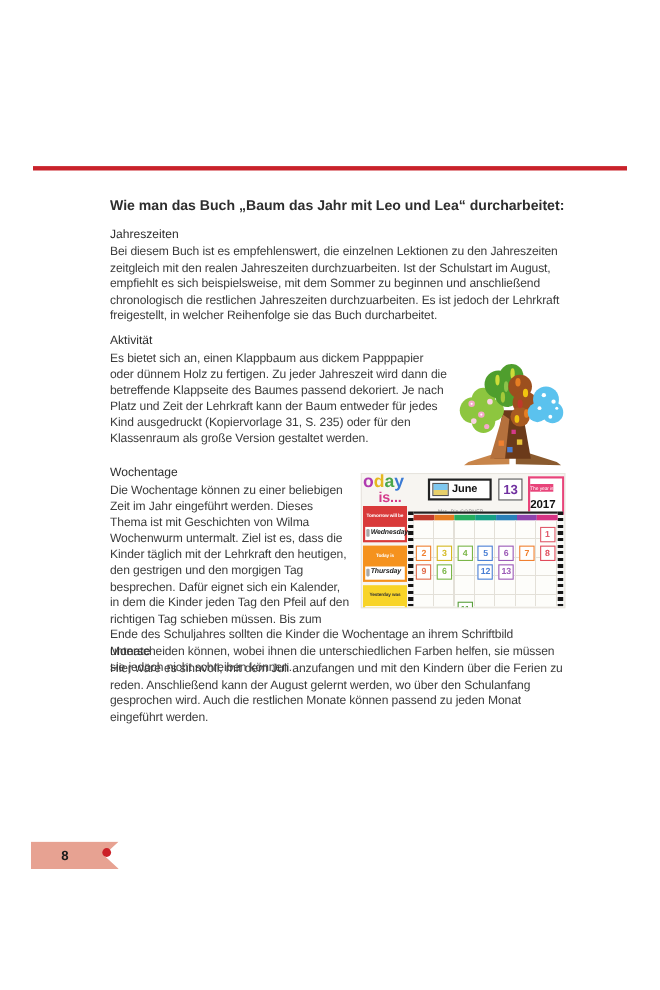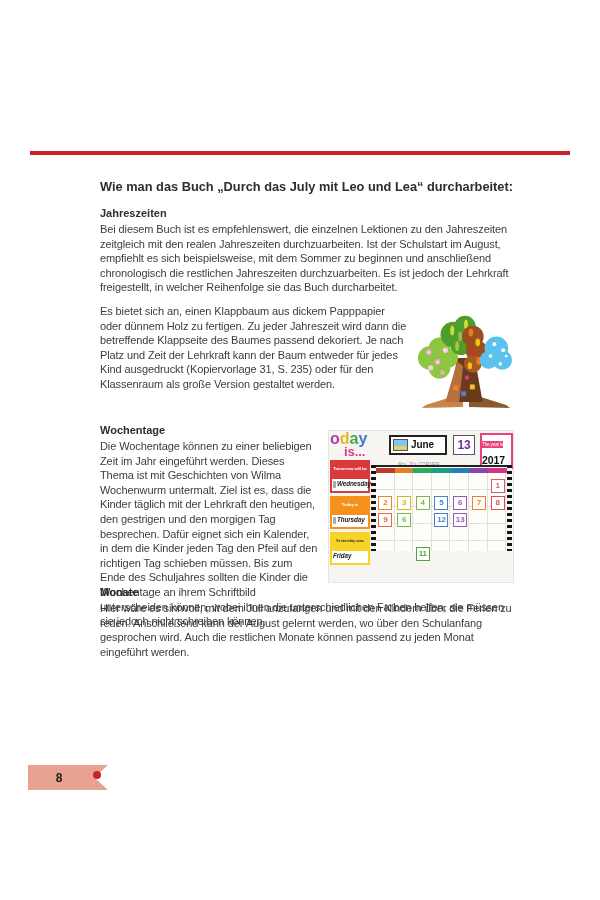--- a/index.html
+++ b/index.html
@@ -5,33 +5,33 @@
   html,body{margin:0;padding:0;}
   body{
     width:600px;height:900px;position:relative;background:#ffffff;
     font-family:"Liberation Sans","DejaVu Sans",sans-serif;color:#3c3c3c;
     overflow:hidden;
   }
   .red-rule{position:absolute;left:30px;top:151px;width:540px;height:4px;background:#c9222b;}
   .page-title{position:absolute;left:100px;top:179px;width:440px;
     font-size:12.8px;font-weight:bold;color:#2e2e2e;}
   .section{position:absolute;left:100px;width:414px;}
-  .section h3{margin:0 0 3px 0;font-size:11px;font-weight:bold;color:#2e2e2e;}
+  .section h3{margin:0 0 3px 0;font-size:11px;font-weight:normal;color:#2e2e2e;}
   .section .body{font-size:11px;line-height:14.6px;letter-spacing:-0.1px;text-align:left;}
   #sec-jahreszeiten{top:207px;}
   #sec-aktivitaet{top:304px;}
   #sec-wochentage{top:424px;}
   #sec-monate{top:586px;}
 
   
   .tree-fig{float:right;width:98px;height:104px;margin:2px 0 2px 8px;}
   .tree-fig svg{width:100%;height:100%;display:block;}
 
   
-  .cal-fig{float:right;width:186px;height:153px;margin:-9px 0 4px 8px;position:relative;
+  .cal-fig{float:right;width:186px;height:123px;margin:-9px 0 4px 8px;position:relative;
     background:#f7f5f1;border:1px solid #e7e4de;box-sizing:border-box;overflow:hidden;}
   .cal-banner{position:absolute;left:1px;top:0;line-height:1;}
   .cal-banner .b1{font-size:16px;font-weight:800;letter-spacing:0px;}
   .cal-banner .b2{font-size:13px;font-weight:800;margin-left:14px;display:block;margin-top:-2px;}
   .cal-month{position:absolute;left:60px;top:4px;width:58px;height:20px;background:#fff;
     border:2px solid #222;box-sizing:border-box;display:flex;align-items:center;gap:3px;padding-left:2px;}
   .cal-month .thumb{width:15px;height:12px;background:linear-gradient(180deg,#7ec8f0 55%,#e8d06a 55%);
     border:1px solid #555;box-sizing:border-box;}
   .cal-month .mname{font-size:10px;font-weight:bold;color:#111;}
   .cal-date{position:absolute;left:124px;top:4px;width:22px;height:20px;background:#fff;
@@ -71,28 +71,29 @@
   .ribbon .num{font-size:12px;font-weight:bold;color:#1b1b1b;margin-right:18px;}
   .ribbon-dot{position:absolute;left:93px;top:771px;width:8px;height:8px;border-radius:50%;background:#cc2128;}
 
   .clearfix::after{content:"";display:block;clear:both;}
 </style>
 </head>
 <body>
 
 <div class="red-rule"></div>
 
-<div class="page-title">Wie man das Buch „Durch das July mit Leo und Lea“ durcharbeitet:</div>
+<div class="page-title">Wie man das Buch „Baum das Jahr mit Leo und Lea“ durcharbeitet:</div>
 
 <div class="section" id="sec-jahreszeiten">
   <h3>Jahreszeiten</h3>
   <div class="body clearfix">Bei diesem Buch ist es empfehlenswert, die einzelnen Lektionen zu den Jahreszeiten zeitgleich mit den realen Jahreszeiten durchzuarbeiten. Ist der Schulstart im August, empfiehlt es sich beispielsweise, mit dem Sommer zu beginnen und anschließend chronologisch die restlichen Jahreszeiten durchzuarbeiten. Es ist jedoch der Lehrkraft freigestellt, in welcher Reihenfolge sie das Buch durcharbeitet.</div>
 </div>
 
 <div class="section" id="sec-aktivitaet">
+  <h3>Aktivität</h3>
   <div class="body clearfix">
     <span class="tree-fig">
       <svg viewBox="0 0 100 104">
 
         <polygon points="10,100 48,88 48,102 6,103" fill="#c8854a"></polygon>
         <polygon points="92,100 54,88 54,102 96,103" fill="#8a5a2e"></polygon>
 
         <polygon points="42,52 34,97 68,97 60,52" fill="#6b3a1a"></polygon>
         <polygon points="42,56 30,97 44,97 48,60" fill="#b5713d"></polygon>
 

